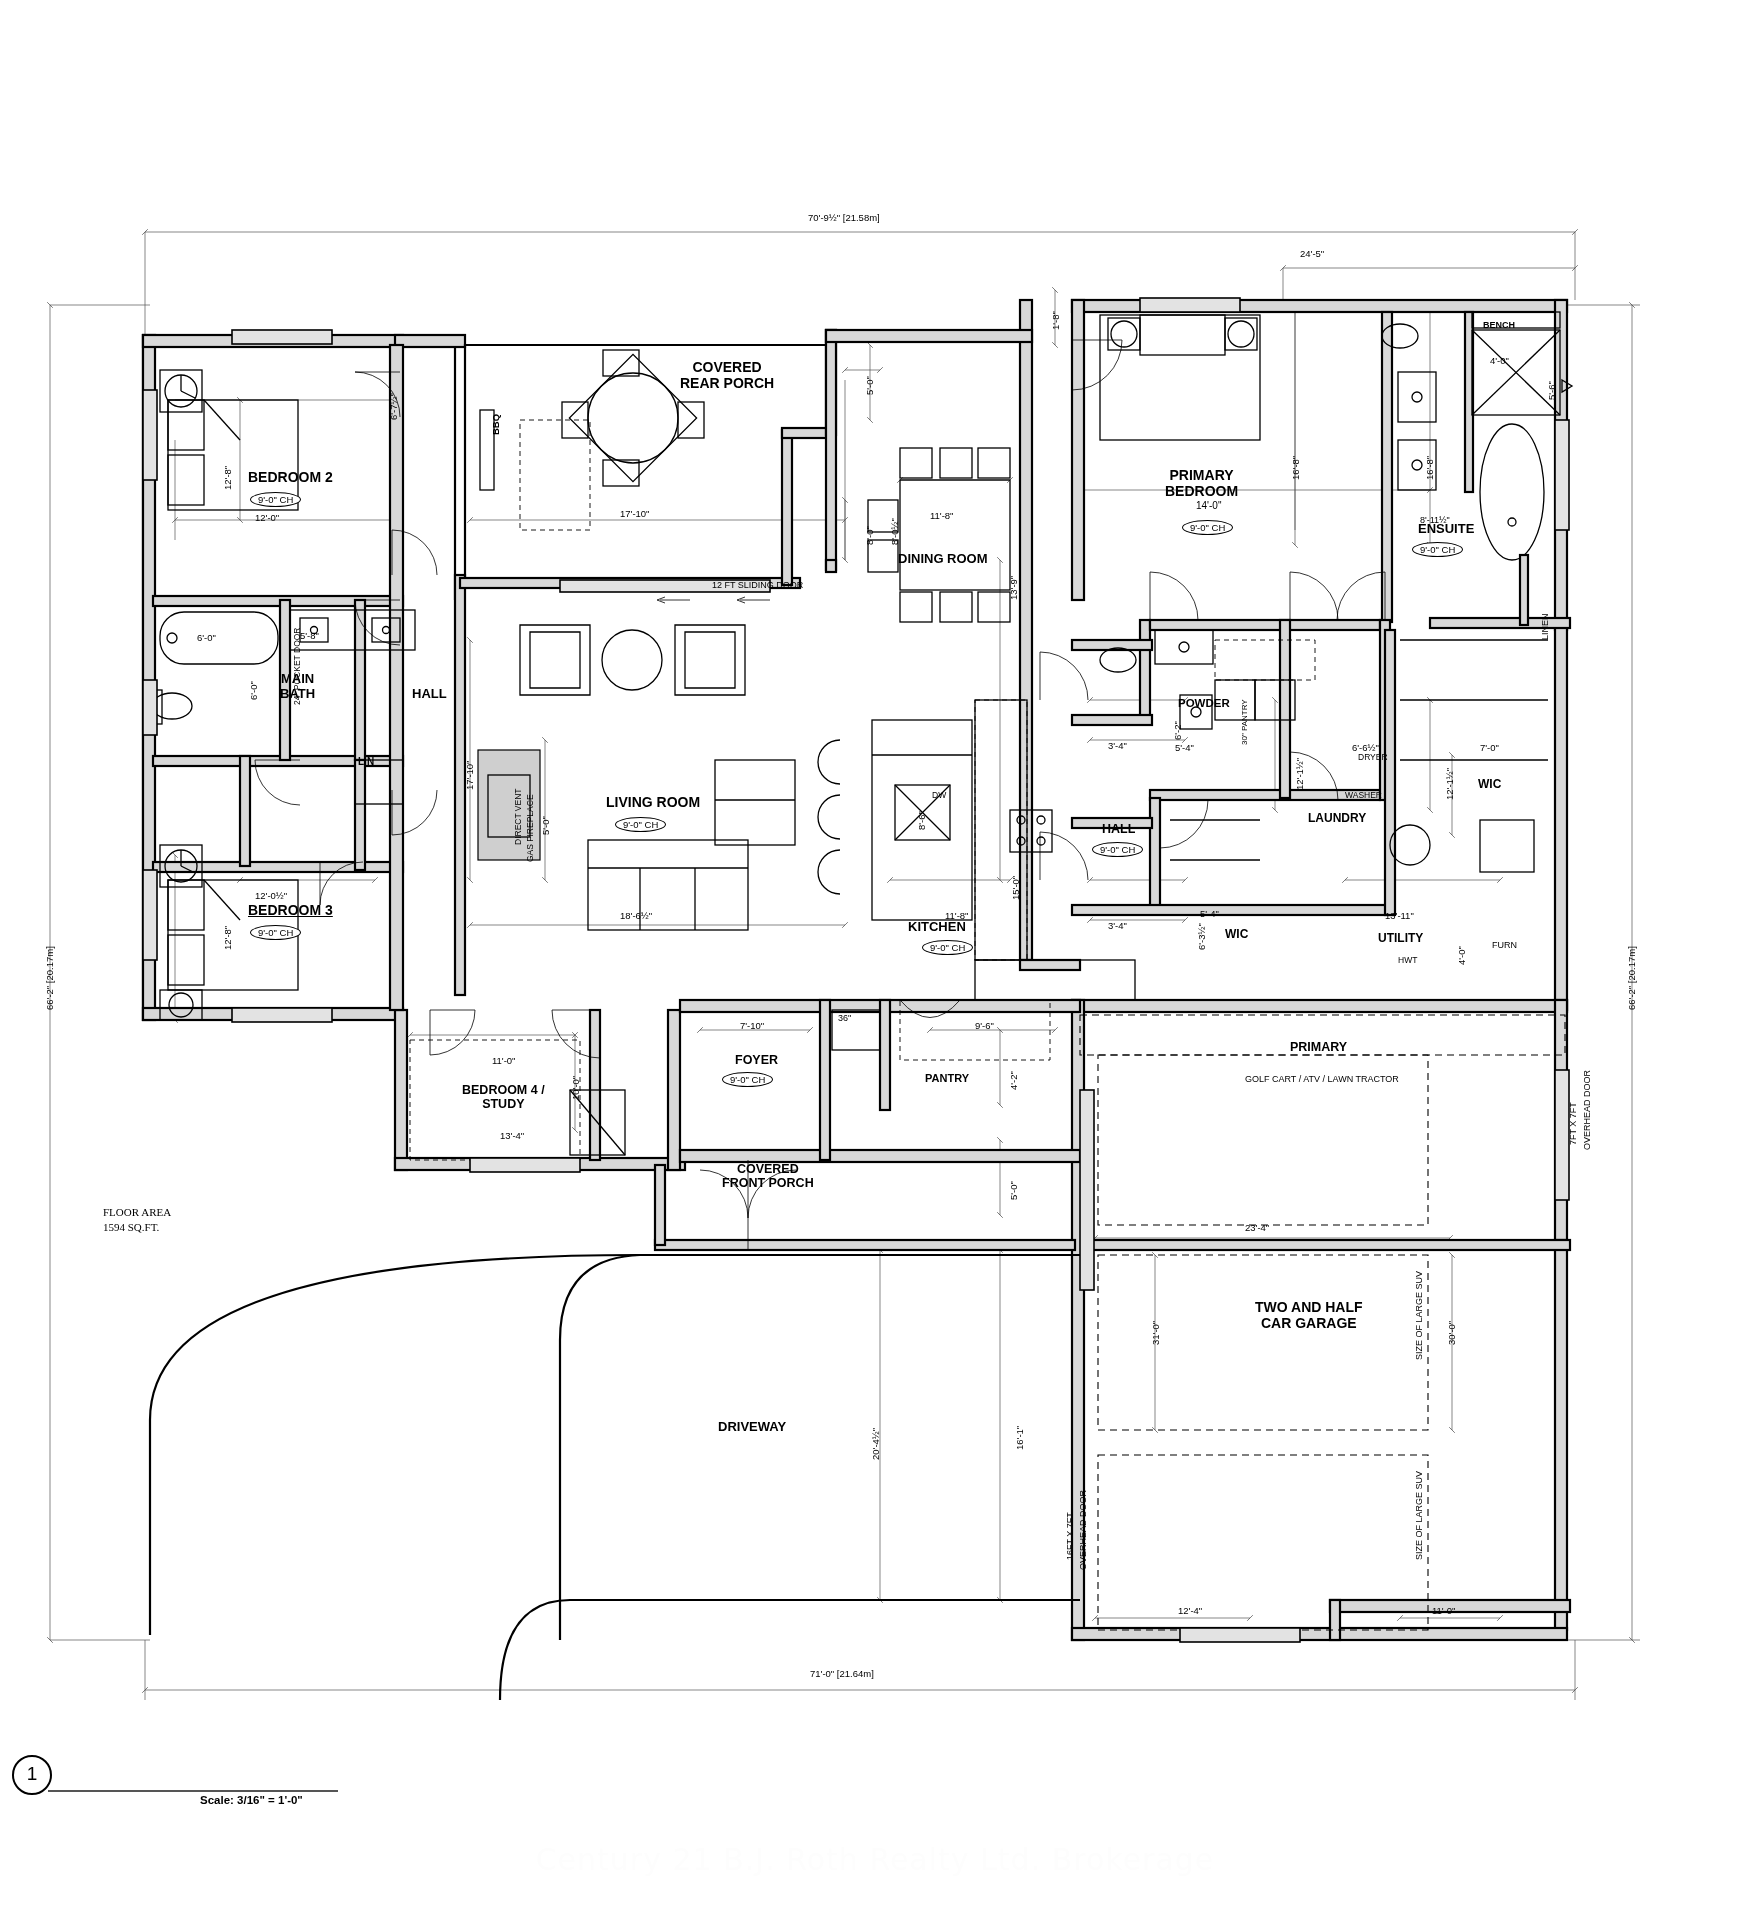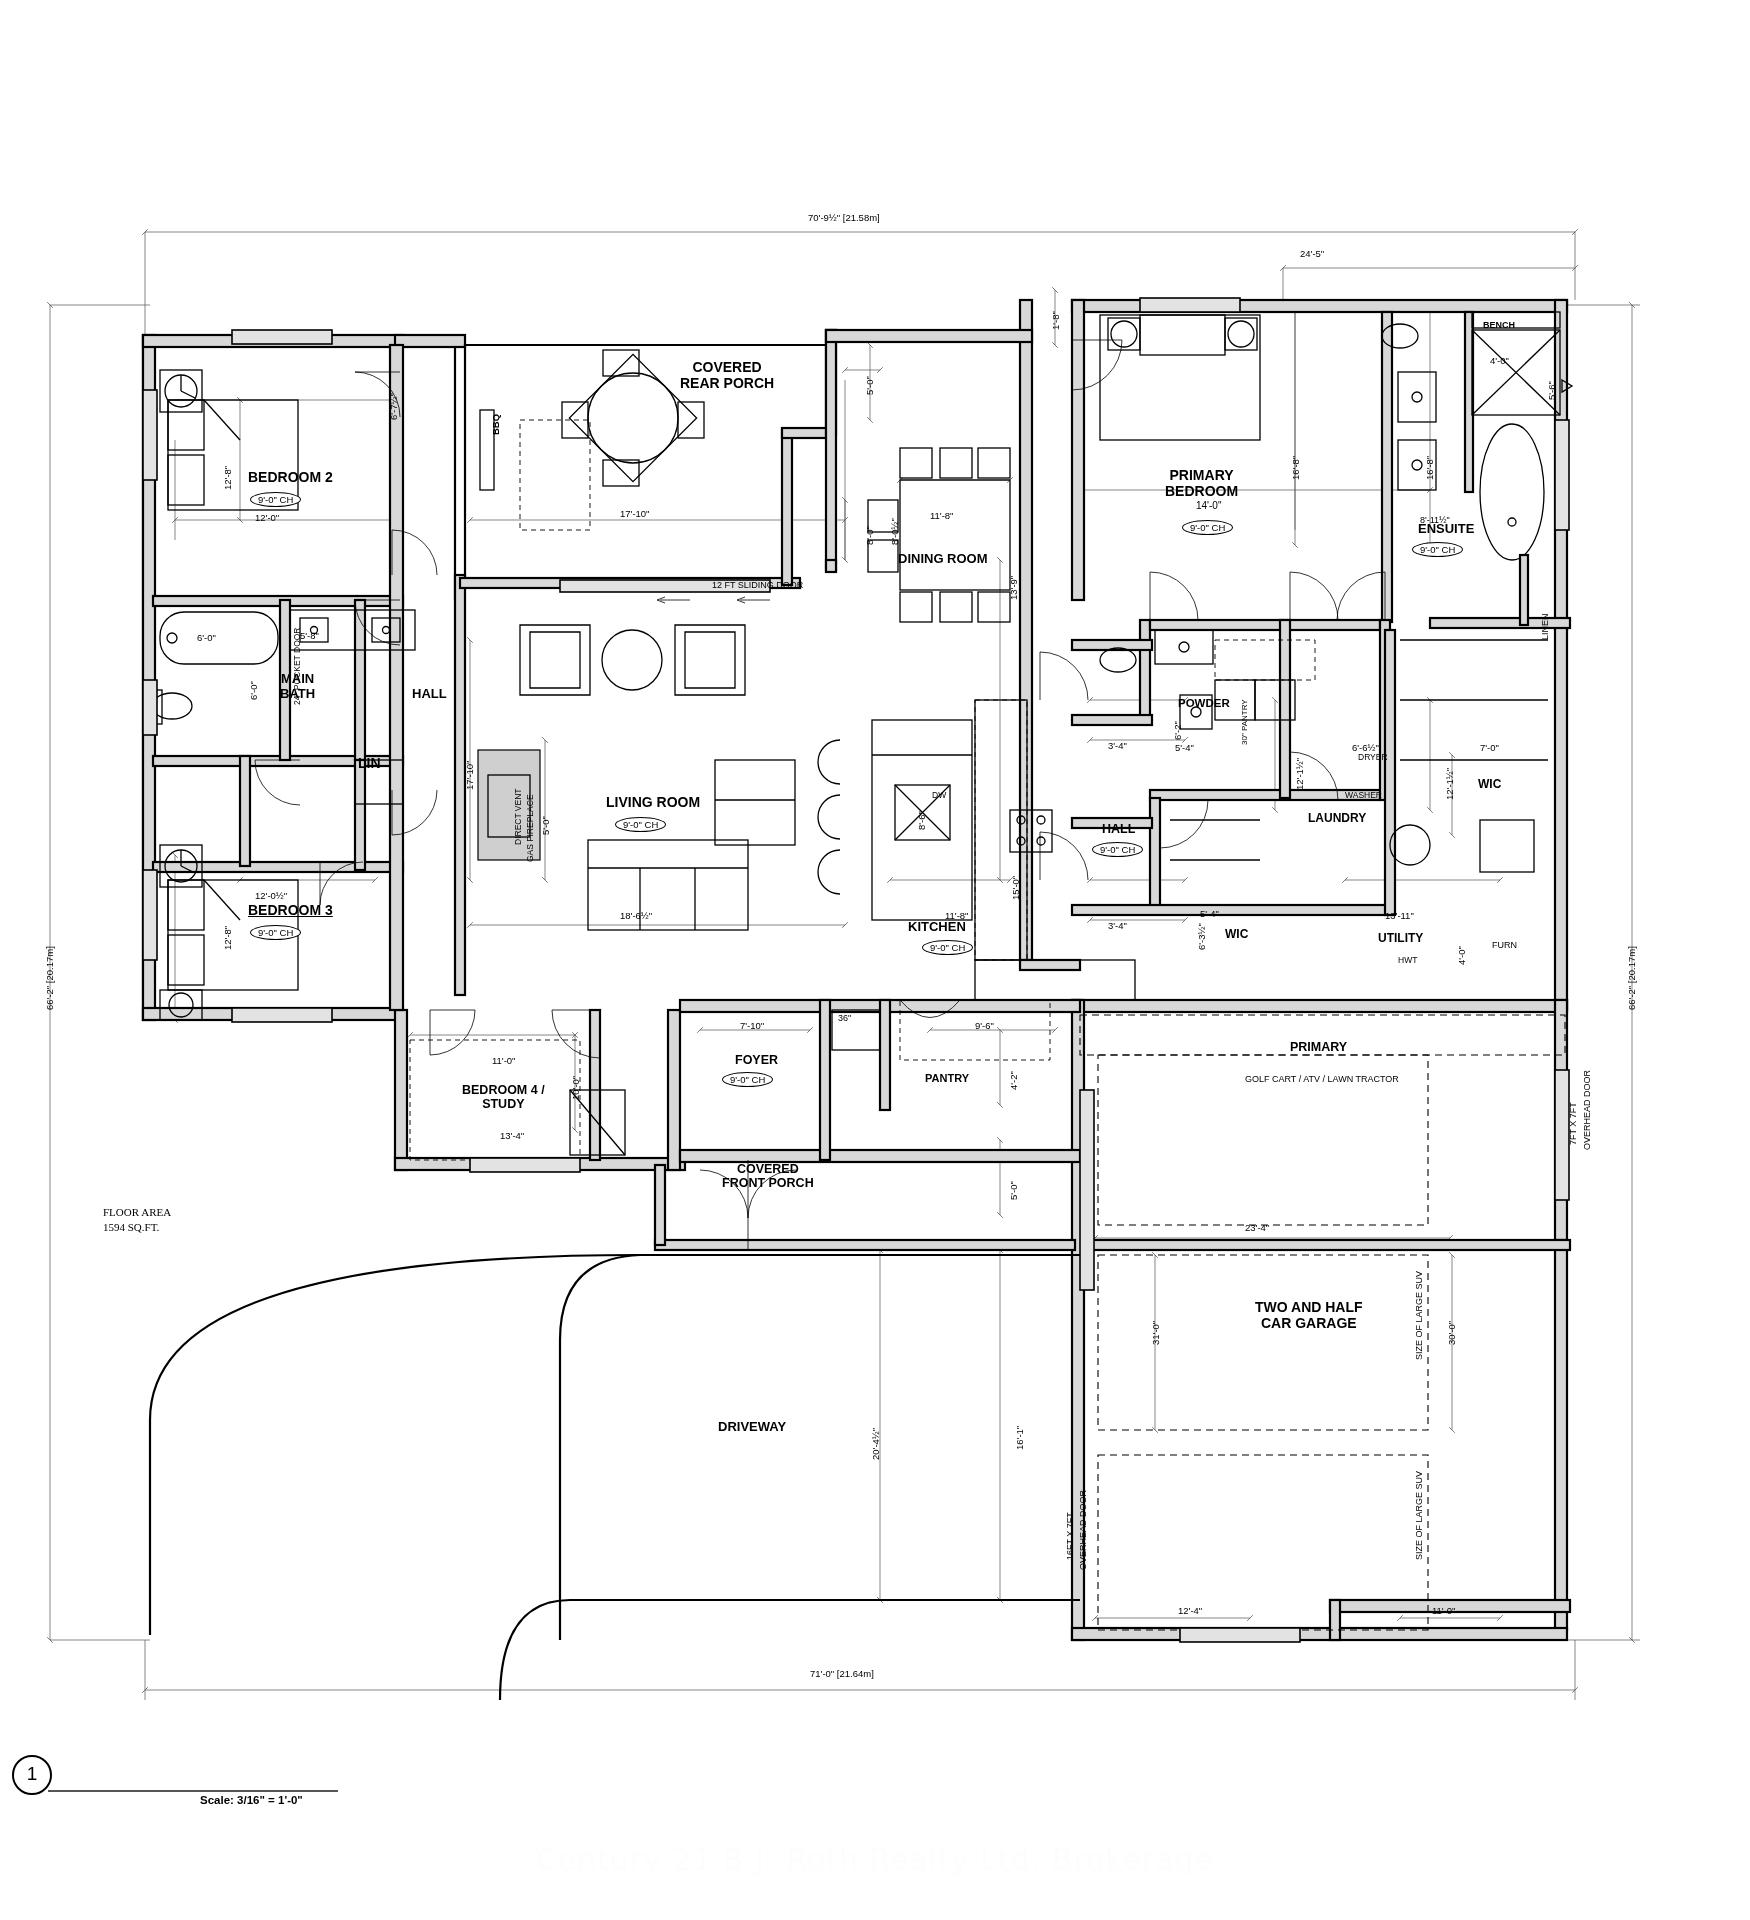--- a/index.html
+++ b/index.html
@@ -417,21 +417,21 @@
 <div class="ch" style="left:250px;top:492px;">9'-0" CH</div>
 <div class="dim vert" style="left:222px;top:490px;transform:rotate(-90deg);">12'-8"</div>
 <div class="dim" style="left:255px;top:512px;">12'-0"</div>
 <div class="dim vert" style="left:388px;top:420px;transform:rotate(-90deg);">6'-7½"</div>
 
 <div class="lbl" style="left:280px;top:672px;font-size:13px;">
   <span>MAIN</span><br>
   <span>BATH</span>
 </div>
 <div class="lbl" style="left:412px;top:687px;font-size:13px;">HALL</div>
-<div class="lbl" style="left:358px;top:756px;font-size:14px;">LIN</div>
+<div class="lbl" style="left:358px;top:756px;font-size:10px;">LIN</div>
 <div class="dim" style="left:197px;top:632px;">6'-0"</div>
 <div class="dim vert" style="left:248px;top:700px;transform:rotate(-90deg);">6'-0"</div>
 <div class="dim" style="left:300px;top:630px;">5'-8"</div>
 <div class="dim vert" style="left:292px;top:705px;transform:rotate(-90deg);font-size:8.5px;">24" POCKET DOOR</div>
 
 <div class="lbl" style="left:606px;top:795px;font-size:14px;">LIVING ROOM</div>
 <div class="ch" style="left:615px;top:817px;">9'-0" CH</div>
 <div class="dim vert" style="left:464px;top:790px;transform:rotate(-90deg);">17'-10"</div>
 <div class="dim vert" style="left:540px;top:835px;transform:rotate(-90deg);">5'-0"</div>
 <div class="dim vert" style="left:513px;top:845px;transform:rotate(-90deg);font-size:8.5px;">DIRECT VENT</div>

